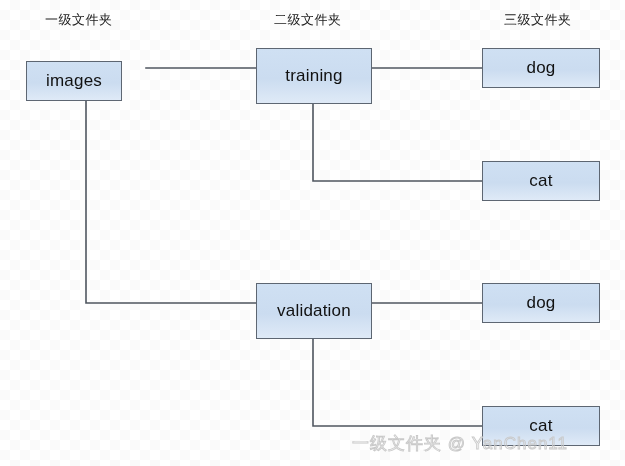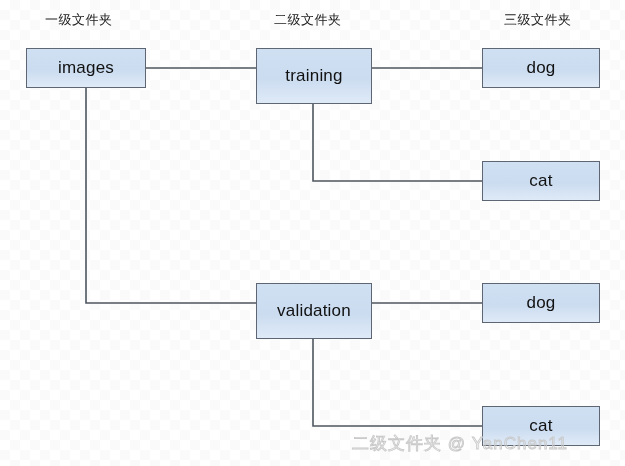--- a/index.html
+++ b/index.html
@@ -79,23 +79,23 @@
       <polyline points="86,88 86,303 256,303"></polyline>
       <polyline points="372,303 482,303"></polyline>
       <polyline points="313,323 313,426 482,426"></polyline>
     </g>
   </svg>
 
   <div class="col-label" style="left: 45px; top: 11px;">一级文件夹</div>
   <div class="col-label" style="left: 504px; top: 11px;">三级文件夹</div>
   <div class="col-label" style="left: 274px; top: 11px;">二级文件夹</div>
 
-  <div class="node" style="left: 26px; top: 48px; width: 120px; height: 40px;">images</div>
+  <div class="node" style="left: 26px; top: 61px; width: 96px; height: 40px;">images</div>
   <div class="node" style="left: 256px; top: 48px; width: 116px; height: 56px;">training</div>
   <div class="node" style="left: 482px; top: 48px; width: 118px; height: 40px;">dog</div>
   <div class="node" style="left: 482px; top: 161px; width: 118px; height: 40px;">cat</div>
   <div class="node" style="left: 256px; top: 283px; width: 116px; height: 56px;">validation</div>
   <div class="node" style="left: 482px; top: 283px; width: 118px; height: 40px;">dog</div>
   <div class="node" style="left: 482px; top: 406px; width: 118px; height: 40px;">cat</div>
 
-  <div class="watermark" style="left: 352px; top: 432px;">二级文件夹 @ YanChen11</div>
+  <div class="watermark" style="left: 352px; top: 432px;">一级文件夹 @ YanChen11</div>
 
 </div>
 
 </body></html>

